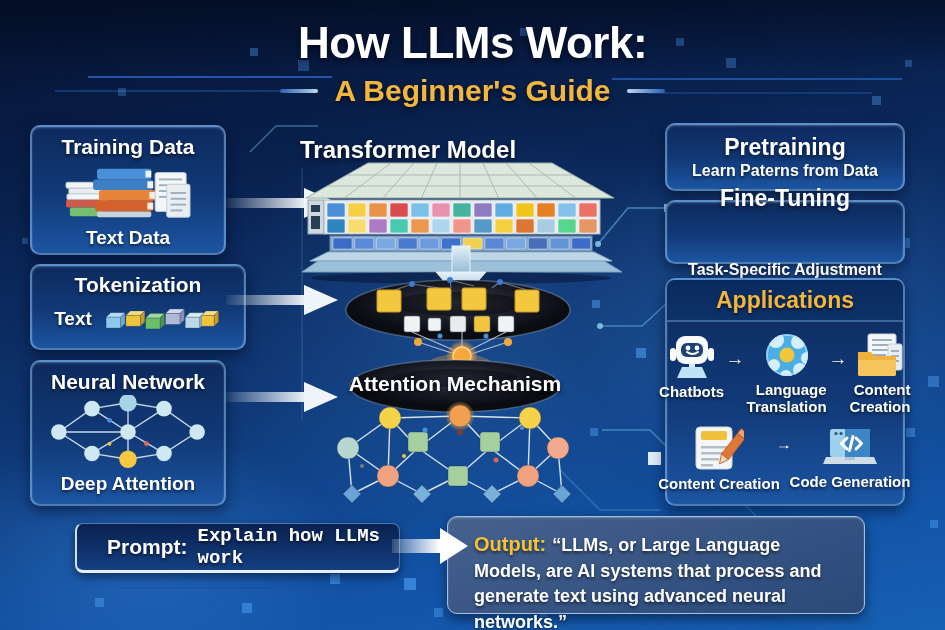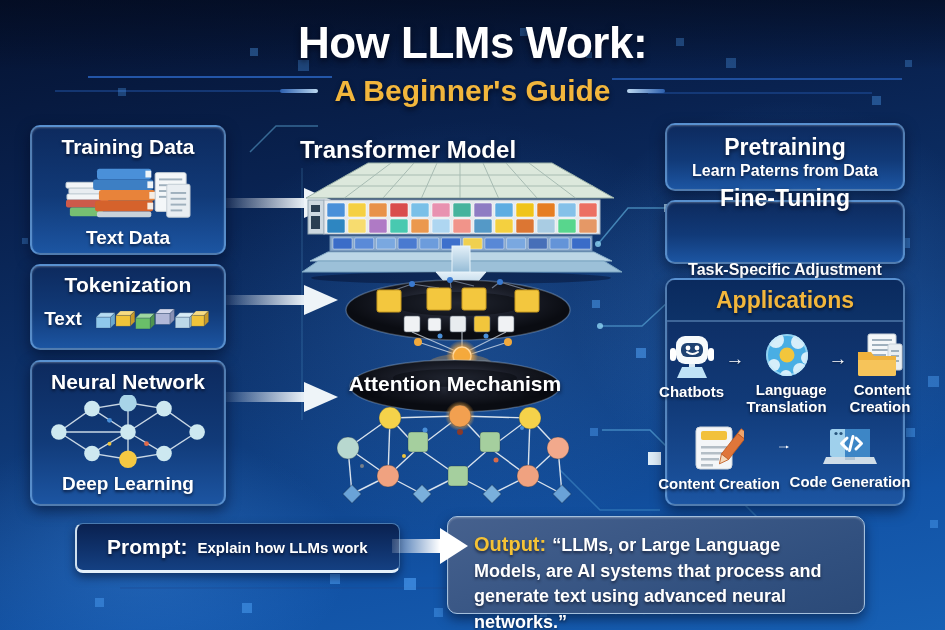--- a/index.html
+++ b/index.html
@@ -53,21 +53,21 @@
   .mini-arrow{color:#fff;font-size:19px;font-weight:700;margin-top:16px;text-shadow:0 1px 2px rgba(0,0,0,.5);}
   
   .prompt-bar{
     top:523px;left:75px;width:325px;height:50px;border-radius:8px;
     background:linear-gradient(180deg,#0a2150,#144082);
     border:1px solid #4a7ab0;border-bottom:3px solid #e4f0fa;border-left:2px solid #cfe0ee;
     box-shadow:0 4px 10px rgba(0,5,25,.5);
     display:flex;align-items:center;padding-left:30px;box-sizing:border-box;
   }
   .prompt-label{font-size:21px;font-weight:800;margin-right:10px;text-shadow:0 2px 3px rgba(0,0,15,.6);}
-  .prompt-text{font-size:15px;font-weight:700;text-shadow:0 2px 3px rgba(0,0,15,.6);}
+  .prompt-text{font-size:19px;font-weight:700;text-shadow:0 2px 3px rgba(0,0,15,.6);font-family:Liberation Mono, monospace;}
   .output-box{
     top:516px;left:447px;width:418px;height:98px;border-radius:10px;
     background:linear-gradient(160deg,#46618e,#31507f 70%,#2b4a78);
     border:1.5px solid #a4c0dd;box-shadow:0 5px 12px rgba(0,5,25,.5), inset 0 1px 2px rgba(255,255,255,.3);
     box-sizing:border-box;padding:13px 14px 0 26px;
   }
   .output-text{font-size:18px;font-weight:700;line-height:1.42;text-shadow:0 2px 3px rgba(0,0,15,.55);}
   .output-label{color:#f5c235;font-weight:800;font-size:20px;margin-right:6px;}
 </style>
 </head>
@@ -199,21 +199,21 @@
       <g fill="#9fb0bd">
           <rect x="110" y="32" width="16" height="2"></rect>
           <rect x="110" y="38" width="16" height="2"></rect>
           <rect x="110" y="44" width="16" height="2"></rect>
           <rect x="110" y="50" width="12" height="2"></rect>
         </g>
     </svg>
     <div class="panel-caption">Text Data</div>
   </section>
 
-  <section class="abs panel" style="top:264px;left:30px;width:196px;height:86px;padding-top:7px;">
+  <section class="abs panel" style="top:264px;left:30px;width:216px;height:86px;padding-top:7px;">
     <div class="panel-title">Tokenization</div>
     <div style="display:flex;align-items:center;justify-content:center;gap:8px;margin-top:4px;">
       <span class="panel-caption">Text</span>
       <svg width="122" height="36" viewBox="0 0 130 40">
         <g stroke="rgba(40,60,90,.35)" stroke-width=".8">
           <g>
               <polygon points="4,18 9,13 25,13 20,18" fill="#b6dcf2"></polygon>
               <polygon points="20,18 25,13 25,25 20,30" fill="#6aa8cc"></polygon>
               <rect x="4" y="18" width="16" height="12" fill="#8fc8ec"></rect>
             </g>
@@ -275,21 +275,21 @@
           <circle cx="85" cy="38" r="8"></circle>
         <circle cx="122" cy="14" r="8"></circle>
           <circle cx="122" cy="60" r="8"></circle>
           <circle cx="156" cy="38" r="8"></circle>
         <circle cx="85" cy="66" r="9" fill="#f5c842"></circle>
       </g>
       <circle cx="66" cy="26" r="2.5" fill="#4a90d9"></circle>
         <circle cx="104" cy="50" r="2.5" fill="#e06a4a"></circle>
         <circle cx="66" cy="50" r="2" fill="#f0c43a"></circle>
     </svg>
-    <div class="panel-caption">Deep Learning</div>
+    <div class="panel-caption">Deep Attention</div>
   </section>
 
   <svg class="abs" style="top:186px;left:226px;" width="112" height="34">
     <defs>
         <linearGradient id="fa1" x1="0" y1="0" x2="1" y2="0">
           <stop offset="0%" stop-color="rgba(255,255,255,.06)"></stop>
           <stop offset="100%" stop-color="rgba(242,248,252,.95)"></stop>
         </linearGradient>
       </defs>
     <polygon points="0,12 78,12 78,22 0,22" fill="url(#fa1)"></polygon>

